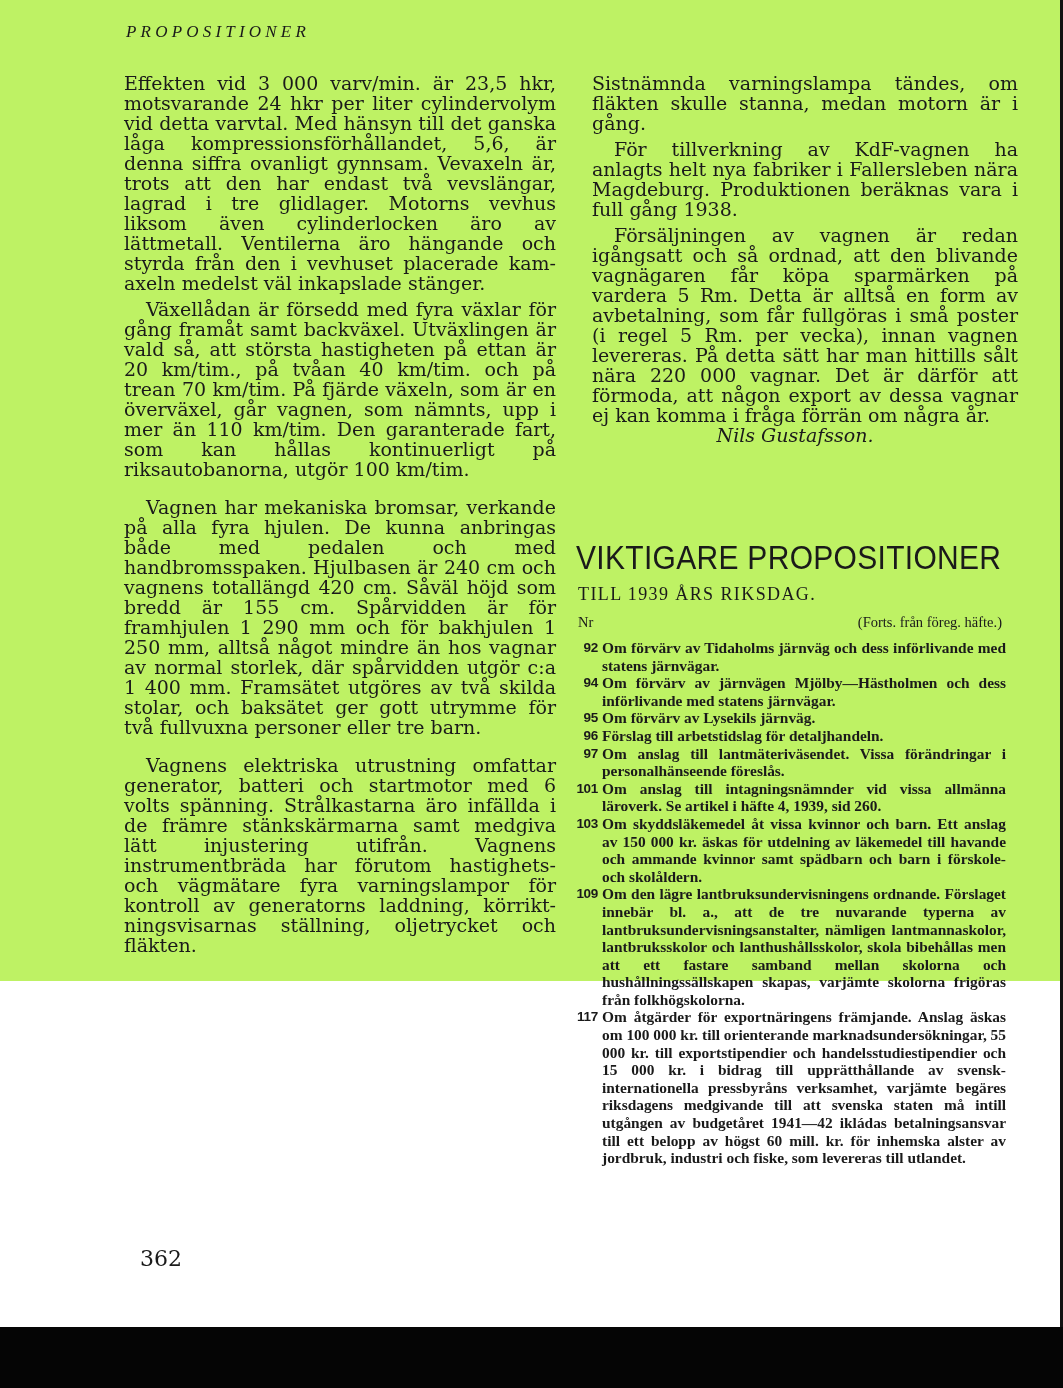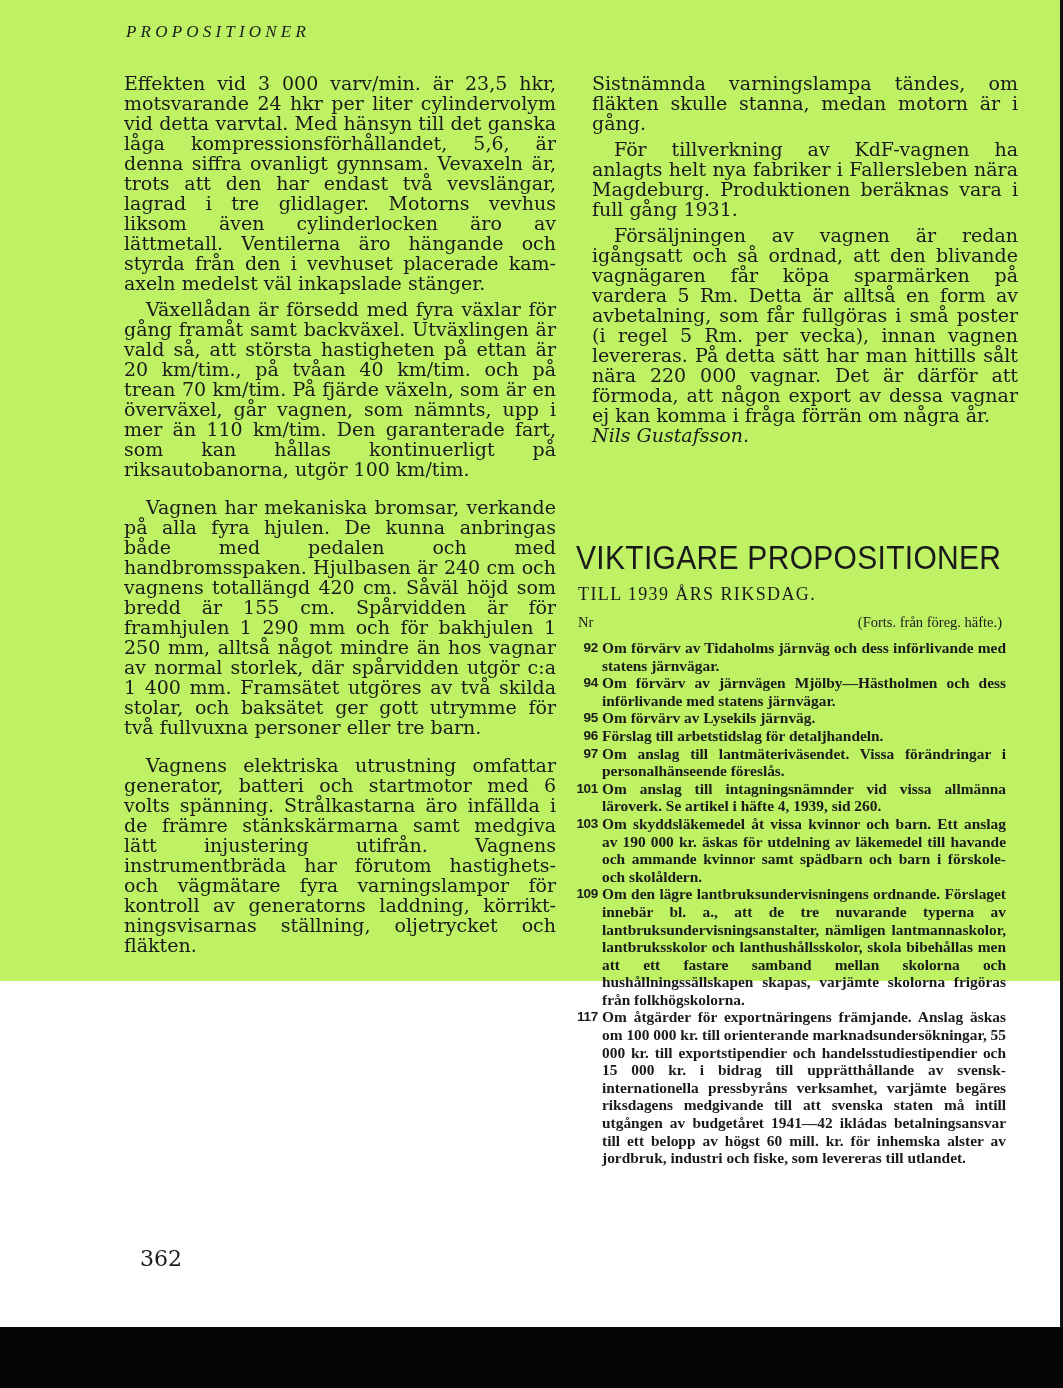--- a/index.html
+++ b/index.html
@@ -29,21 +29,21 @@
     font-size: 19px; line-height: 20px; text-align: justify;
     font-family: "DejaVu Serif", serif;
   }
   .col-left { left: 124px; }
   .col-right { left: 578px; width: 426px; margin-left: 14px; }
   .col p { margin: 0; hyphens: manual; }
   .col p.indent { text-indent: 22px; }
   .col p.gap { margin-top: 6px; }
   .col p.gap-lg { margin-top: 18px; }
   .signature {
-    text-align: left; font-style: italic; padding-right: 20px; margin: 0;
+    text-align: center; font-style: italic; padding-right: 20px; margin: 0;
   }
   .section-title {
     position: absolute; left: 576px; top: 540px;
     font-family: "Liberation Sans", sans-serif; font-size: 30px; letter-spacing: 0.3px;
     font-weight: normal; transform: scaleY(1.08); transform-origin: left top; white-space: nowrap;
   }
   .section-subtitle {
     position: absolute; left: 578px; top: 584px;
     font-family: "Liberation Serif", serif; font-size: 18px; letter-spacing: 1.4px; white-space: nowrap;
   }
@@ -77,21 +77,21 @@
 
   <div class="col col-left">
     <p>Effekten vid 3 000 varv/min. är 23,5 hkr, mot­svarande 24 hkr per liter cylindervolym vid detta varvtal. Med hänsyn till det ganska låga kompressionsförhållandet, 5,6, är denna siffra ovanligt gynnsam. Vevaxeln är, trots att den har endast två vevslängar, lagrad i tre glidlager. Motorns vevhus liksom även cylinderlocken äro av lättmetall. Ventilerna äro hängande och styrda från den i vevhuset placerade kam­axeln medelst väl inkapslade stänger.</p>
     <p class="indent gap">Växellådan är försedd med fyra växlar för gång framåt samt backväxel. Utväxlingen är vald så, att största hastigheten på ettan är 20 km/tim., på tvåan 40 km/tim. och på trean 70 km/tim. På fjärde växeln, som är en överväxel, går vagnen, som nämnts, upp i mer än 110 km/tim. Den garanterade fart, som kan hållas kontinuerligt på riksautobanorna, utgör 100 km/tim.</p>
     <p class="indent gap-lg">Vagnen har mekaniska bromsar, verkande på alla fyra hjulen. De kunna anbringas både med pedalen och med handbromsspaken. Hjulbasen är 240 cm och vagnens totallängd 420 cm. Såväl höjd som bredd är 155 cm. Spårvidden är för framhjulen 1 290 mm och för bakhjulen 1 250 mm, alltså något mindre än hos vagnar av normal storlek, där spårvidden utgör c:a 1 400 mm. Framsätet utgöres av två skilda stolar, och baksätet ger gott utrymme för två fullvuxna personer eller tre barn.</p>
     <p class="indent gap-lg">Vagnens elektriska utrustning omfattar ge­nerator, batteri och startmotor med 6 volts spänning. Strålkastarna äro infällda i de främre stänkskärmarna samt medgiva lätt injustering utifrån. Vagnens instrumentbräda har förutom hastighets- och vägmätare fyra varningslampor för kontroll av generatorns laddning, körrikt­ningsvisarnas ställning, oljetrycket och fläkten.</p>
   </div>
 
   <div class="col col-right">
     <p>Sistnämnda varningslampa tändes, om fläkten skulle stanna, medan motorn är i gång.</p>
-    <p class="indent gap">För tillverkning av KdF-vagnen ha anlagts helt nya fabriker i Fallersleben nära Magde­burg. Produktionen beräknas vara i full gång 1931.</p>
+    <p class="indent gap">För tillverkning av KdF-vagnen ha anlagts helt nya fabriker i Fallersleben nära Magde­burg. Produktionen beräknas vara i full gång 1938.</p>
     <p class="indent gap">Försäljningen av vagnen är redan igångsatt och så ordnad, att den blivande vagnägaren får köpa sparmärken på vardera 5 Rm. Detta är alltså en form av avbetalning, som får fullgöras i små poster (i regel 5 Rm. per vecka), innan vagnen levereras. På detta sätt har man hit­tills sålt nära 220 000 vagnar. Det är därför att förmoda, att någon export av dessa vagnar ej kan komma i fråga förrän om några år.</p>
     <p class="signature">Nils Gustafsson.</p>
   </div>
 
   <div class="section-title">VIKTIGARE PROPOSITIONER</div>
   <div class="section-subtitle">TILL 1939 ÅRS RIKSDAG.</div>
   <div class="list-header">
     <span>Nr</span>
     <span>(Forts. från föreg. häfte.)</span>
   </div>
@@ -116,21 +116,21 @@
     <li class="prop-item">
         <span class="prop-num">97</span>
         <span class="prop-text">Om anslag till lantmäteriväsendet. Vissa föränd­ringar i personalhänseende föreslås.</span>
       </li>
     <li class="prop-item">
         <span class="prop-num">101</span>
         <span class="prop-text">Om anslag till intagningsnämnder vid vissa all­männa läroverk. Se artikel i häfte 4, 1939, sid 260.</span>
       </li>
     <li class="prop-item">
         <span class="prop-num">103</span>
-        <span class="prop-text">Om skyddsläkemedel åt vissa kvinnor och barn. Ett anslag av 190 000 kr. äskas för utdelning av läkemedel till havande och ammande kvinnor samt spädbarn och barn i förskole- och skolåldern.</span>
+        <span class="prop-text">Om skyddsläkemedel åt vissa kvinnor och barn. Ett anslag av 150 000 kr. äskas för utdelning av läkemedel till havande och ammande kvinnor samt spädbarn och barn i förskole- och skolåldern.</span>
       </li>
     <li class="prop-item">
         <span class="prop-num">109</span>
         <span class="prop-text">Om den lägre lantbruksundervisningens ordnande. Förslaget innebär bl. a., att de tre nuvarande ty­perna av lantbruksundervisningsanstalter, nämli­gen lantmannaskolor, lantbruksskolor och lanthus­hållsskolor, skola bibehållas men att ett fastare samband mellan skolorna och hushållningssällska­pen skapas, varjämte skolorna frigöras från folk­högskolorna.</span>
       </li>
     <li class="prop-item">
         <span class="prop-num">117</span>
         <span class="prop-text">Om åtgärder för exportnäringens främjande. An­slag äskas om 100 000 kr. till orienterande mark­nadsundersökningar, 55 000 kr. till exportstipendier och handelsstudiestipendier och 15 000 kr. i bi­drag till upprätthållande av svensk-internationella pressbyråns verksamhet, varjämte begäres riks­dagens medgivande till att svenska staten må intill utgången av budgetåret 1941—42 ikládas betalnings­ansvar till ett belopp av högst 60 mill. kr. för inhemska alster av jordbruk, industri och fiske, som levereras till utlandet.</span>
       </li>
   </ul>

